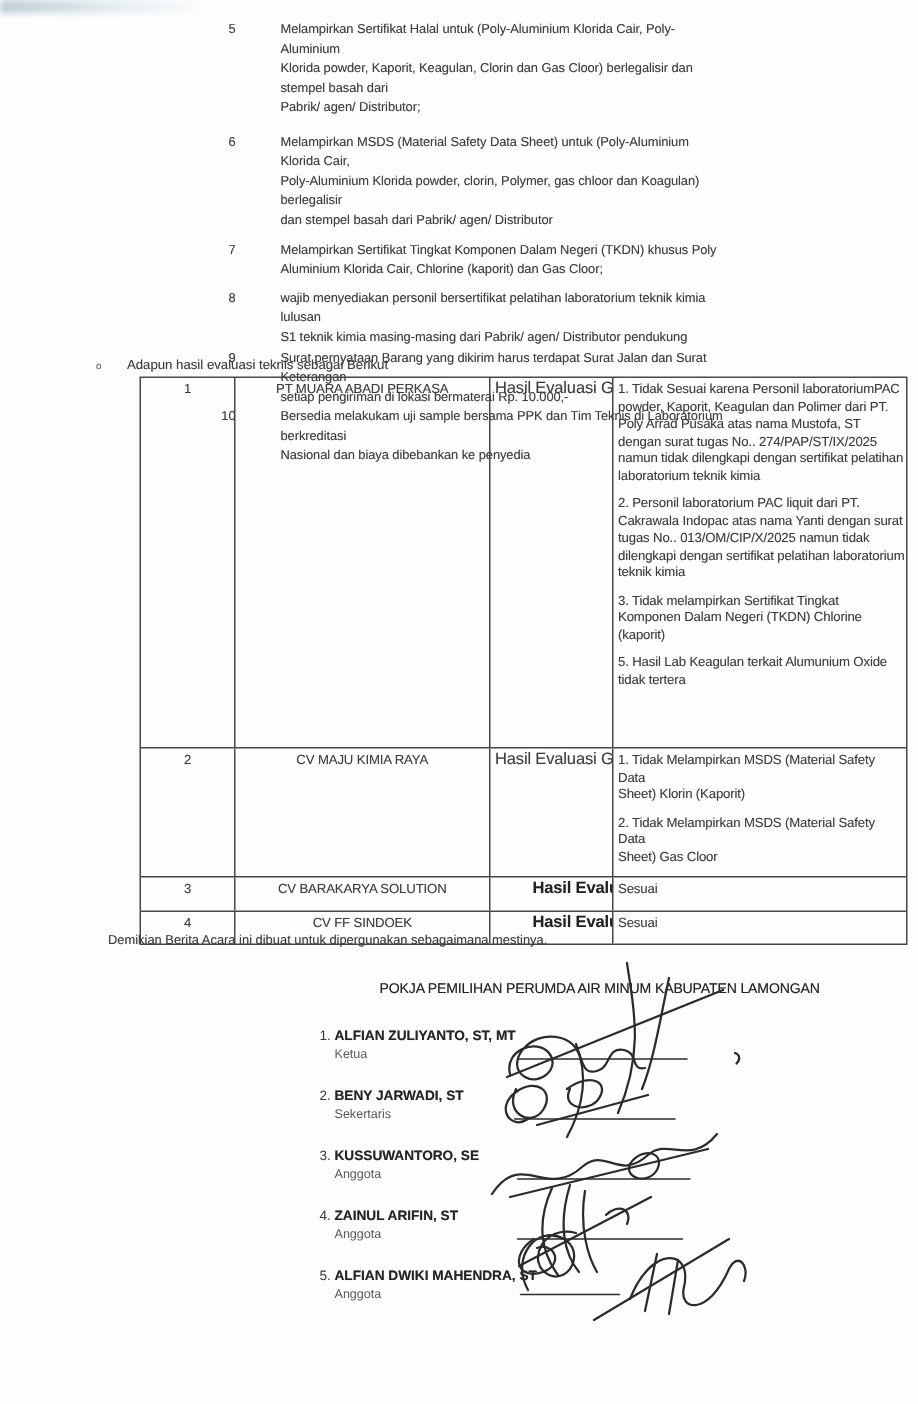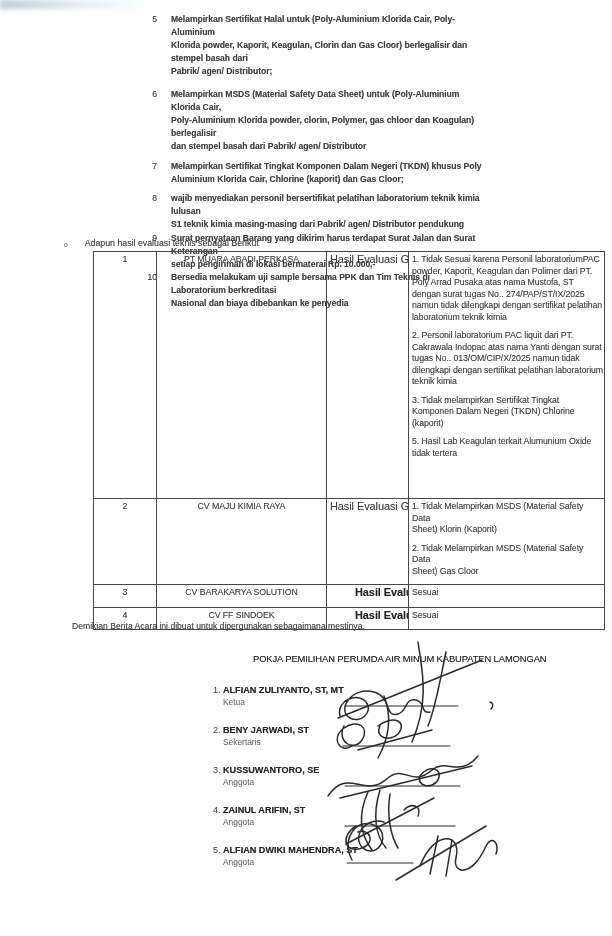--- a/index.html
+++ b/index.html
@@ -27,21 +27,21 @@
     font-size: 8.6px; line-height: 13px; letter-spacing: -0.05px;
     text-shadow: 0 0 0.5px rgba(80,80,80,0.45);
   }
   .req-item { display: flex; }
   .req-item:nth-child(1) { margin-bottom: 10px; }
   .req-item:nth-child(2) { margin-bottom: 7px; }
   .req-item:nth-child(3) { margin-bottom: 6px; }
   .req-item:nth-child(4) { margin-bottom: 1px; }
   .req-item:nth-child(5) { margin-bottom: 0px; }
   .req-num { flex: 0 0 12px; text-align: right; }
-  .req-text { margin-left: 14px; white-space: pre-line; width: 312px; font-weight: bold; }
+  .req-text { margin-left: 30px; white-space: pre-line; width: 312px; }
   
   .eval-intro {
     position: absolute; left: 64px; top: 238px;
     display: flex; align-items: flex-end;
     font-size: 8.8px; text-shadow: 0 0 0.5px rgba(80,80,80,0.45);
   }
   .eval-bullet { font-size: 6.5px; margin-top: 2px; color: #6a6a6a; }
   .eval-text { margin-left: 17px; }
   
   .eval-table {

